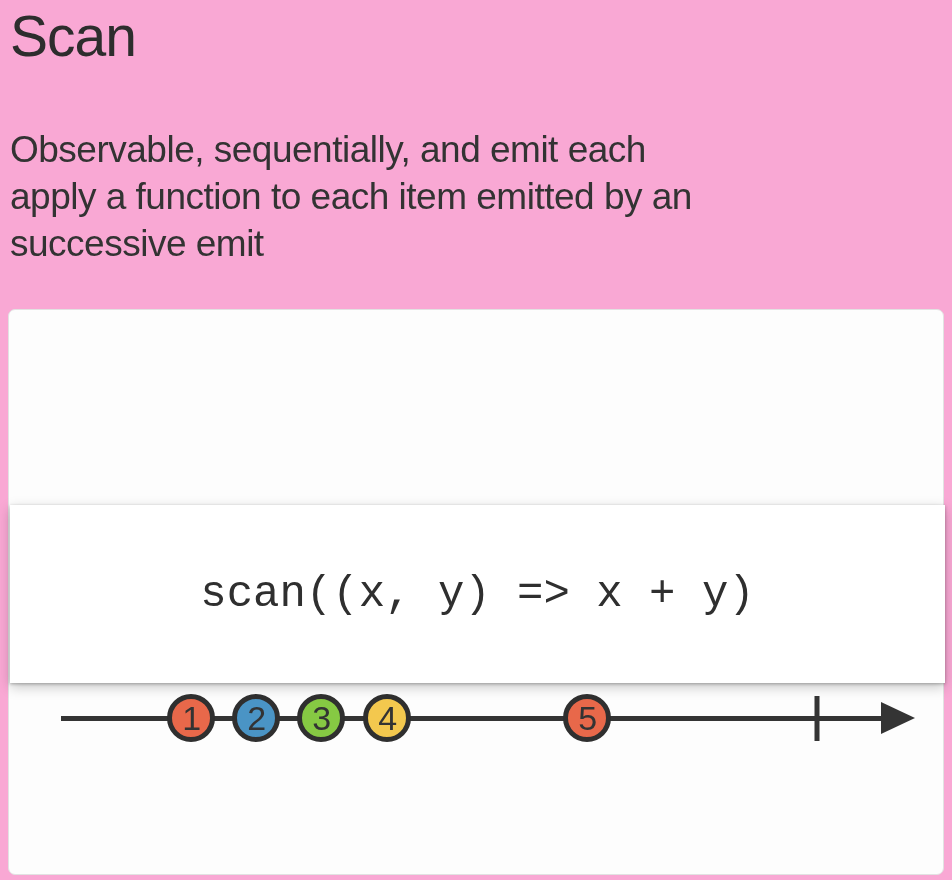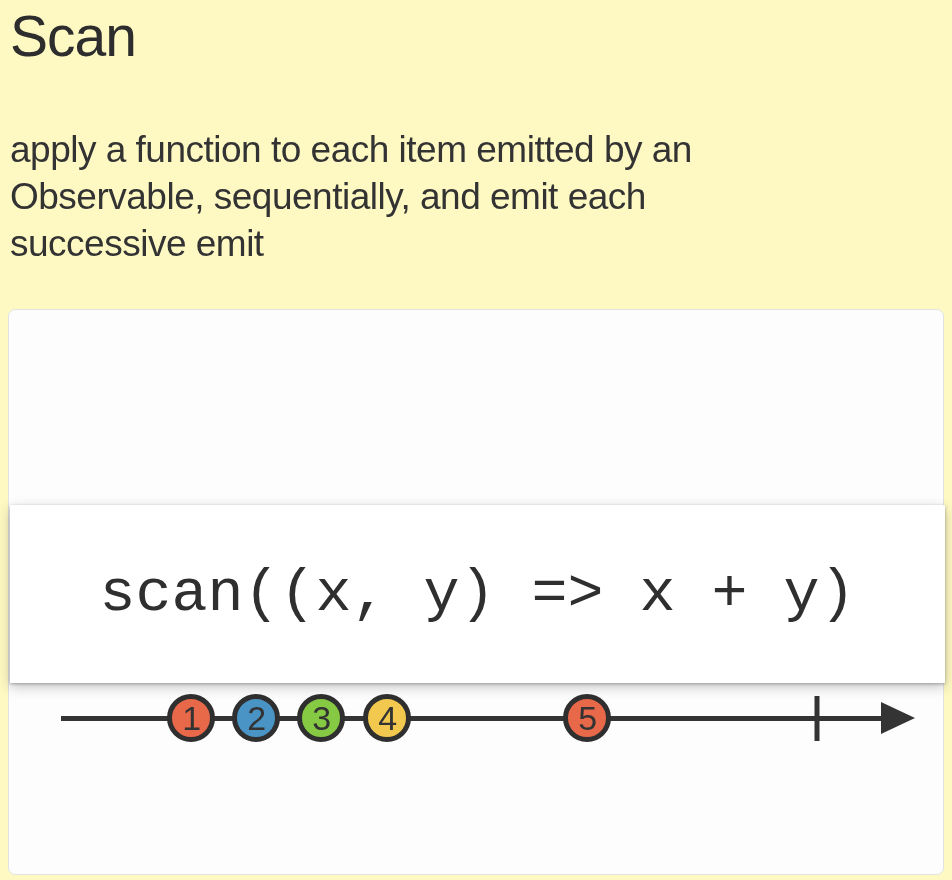--- a/index.html
+++ b/index.html
@@ -1,21 +1,21 @@
 <!DOCTYPE html>
 <html><head>
 <meta charset="utf-8">
 <style>
   * { margin: 0; padding: 0; box-sizing: border-box; }
   html, body { background: #ffffff; }
   .page {
     position: relative;
     width: 952px;
     height: 880px;
-    background: #fef9c3;
+    background: #f9a8d4;
     font-family: "Liberation Sans", "DejaVu Sans", sans-serif;
     color: #333333;
     overflow: hidden;
   }
   .title {
     position: absolute;
     left: 10px;
     top: 0px;
     font-size: 57px;
     line-height: 72px;
@@ -103,35 +103,35 @@
     height: 178px;
     background: #ffffff;
     box-shadow: 0 1px 3px rgba(0,0,0,0.28), 0 4px 12px rgba(0,0,0,0.22);
     display: flex;
     align-items: center;
     justify-content: center;
     z-index: 5;
   }
   .operator-code {
     font-family: "Liberation Mono", "DejaVu Sans Mono", monospace;
-    font-size: 60px;
+    font-size: 44px;
     color: #2f2f2f;
     white-space: pre;
   }
 </style>
 </head>
 <body>
 
 <div class="page">
 
   <h1 class="title">Scan</h1>
 
   <div class="description">
+    <div>Observable, sequentially, and emit each</div>
     <div>apply a function to each item emitted by an</div>
-    <div>Observable, sequentially, and emit each</div>
     <div>successive emit</div>
   </div>
 
   <div class="diagram-card">
 
     <div class="timeline input">
       <div class="tl-line"></div>
       <div class="tl-tick" style="left: 808px;"></div>
       <div class="tl-arrow"></div>
     <div class="marble" style="left: 182px; background: rgb(232, 104, 74);">1</div>

